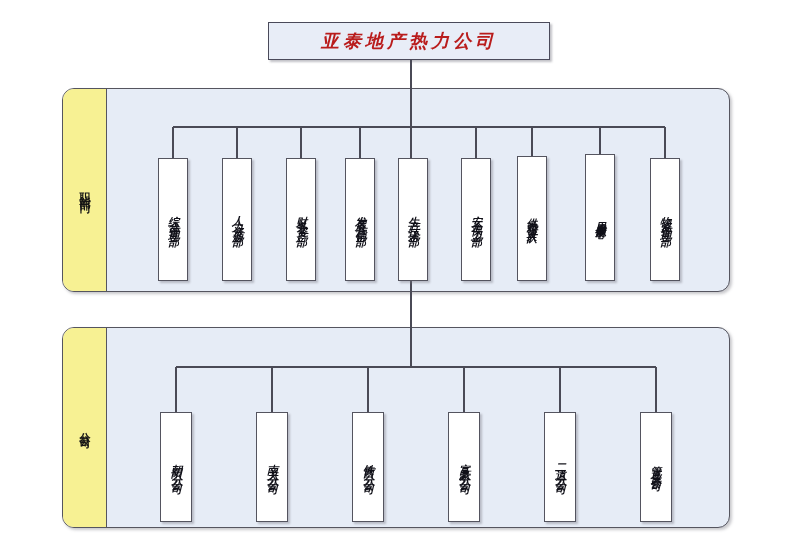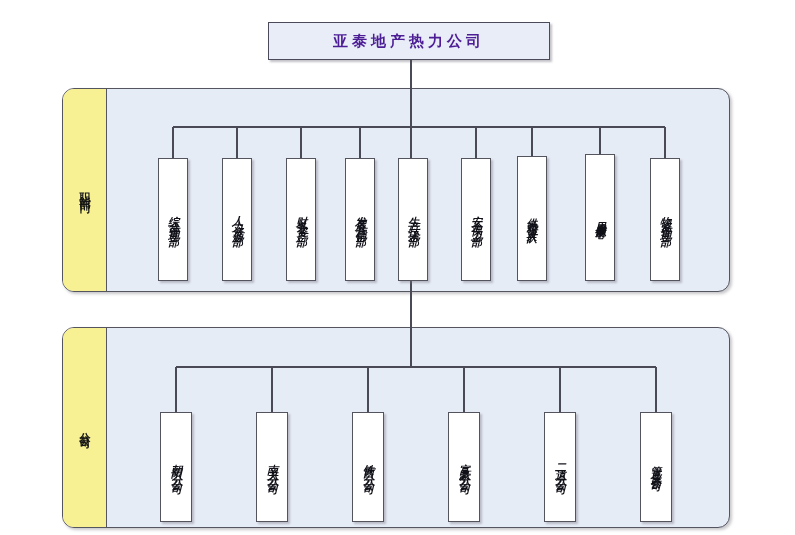--- a/index.html
+++ b/index.html
@@ -33,23 +33,24 @@
     border: 1px solid #4a4a5a;
     box-sizing: border-box;
     display: flex;
     align-items: center;
     justify-content: center;
     box-shadow: 2px 2px 2px rgba(120,120,130,0.45);
   }
   .title-text {
     font-family: "DejaVu Serif", "Liberation Serif", serif;
     font-weight: bold;
-    font-size: 15px;
+    font-style: italic;
+    font-size: 18px;
     letter-spacing: 4px;
-    color: #4c1d95;
+    color: #b91c1c;
     white-space: nowrap;
   }
 
   
   .panel {
     position: absolute;
     background: #e6ecf6;
     border: 1px solid #55555f;
     border-radius: 12px;
     box-sizing: border-box;

